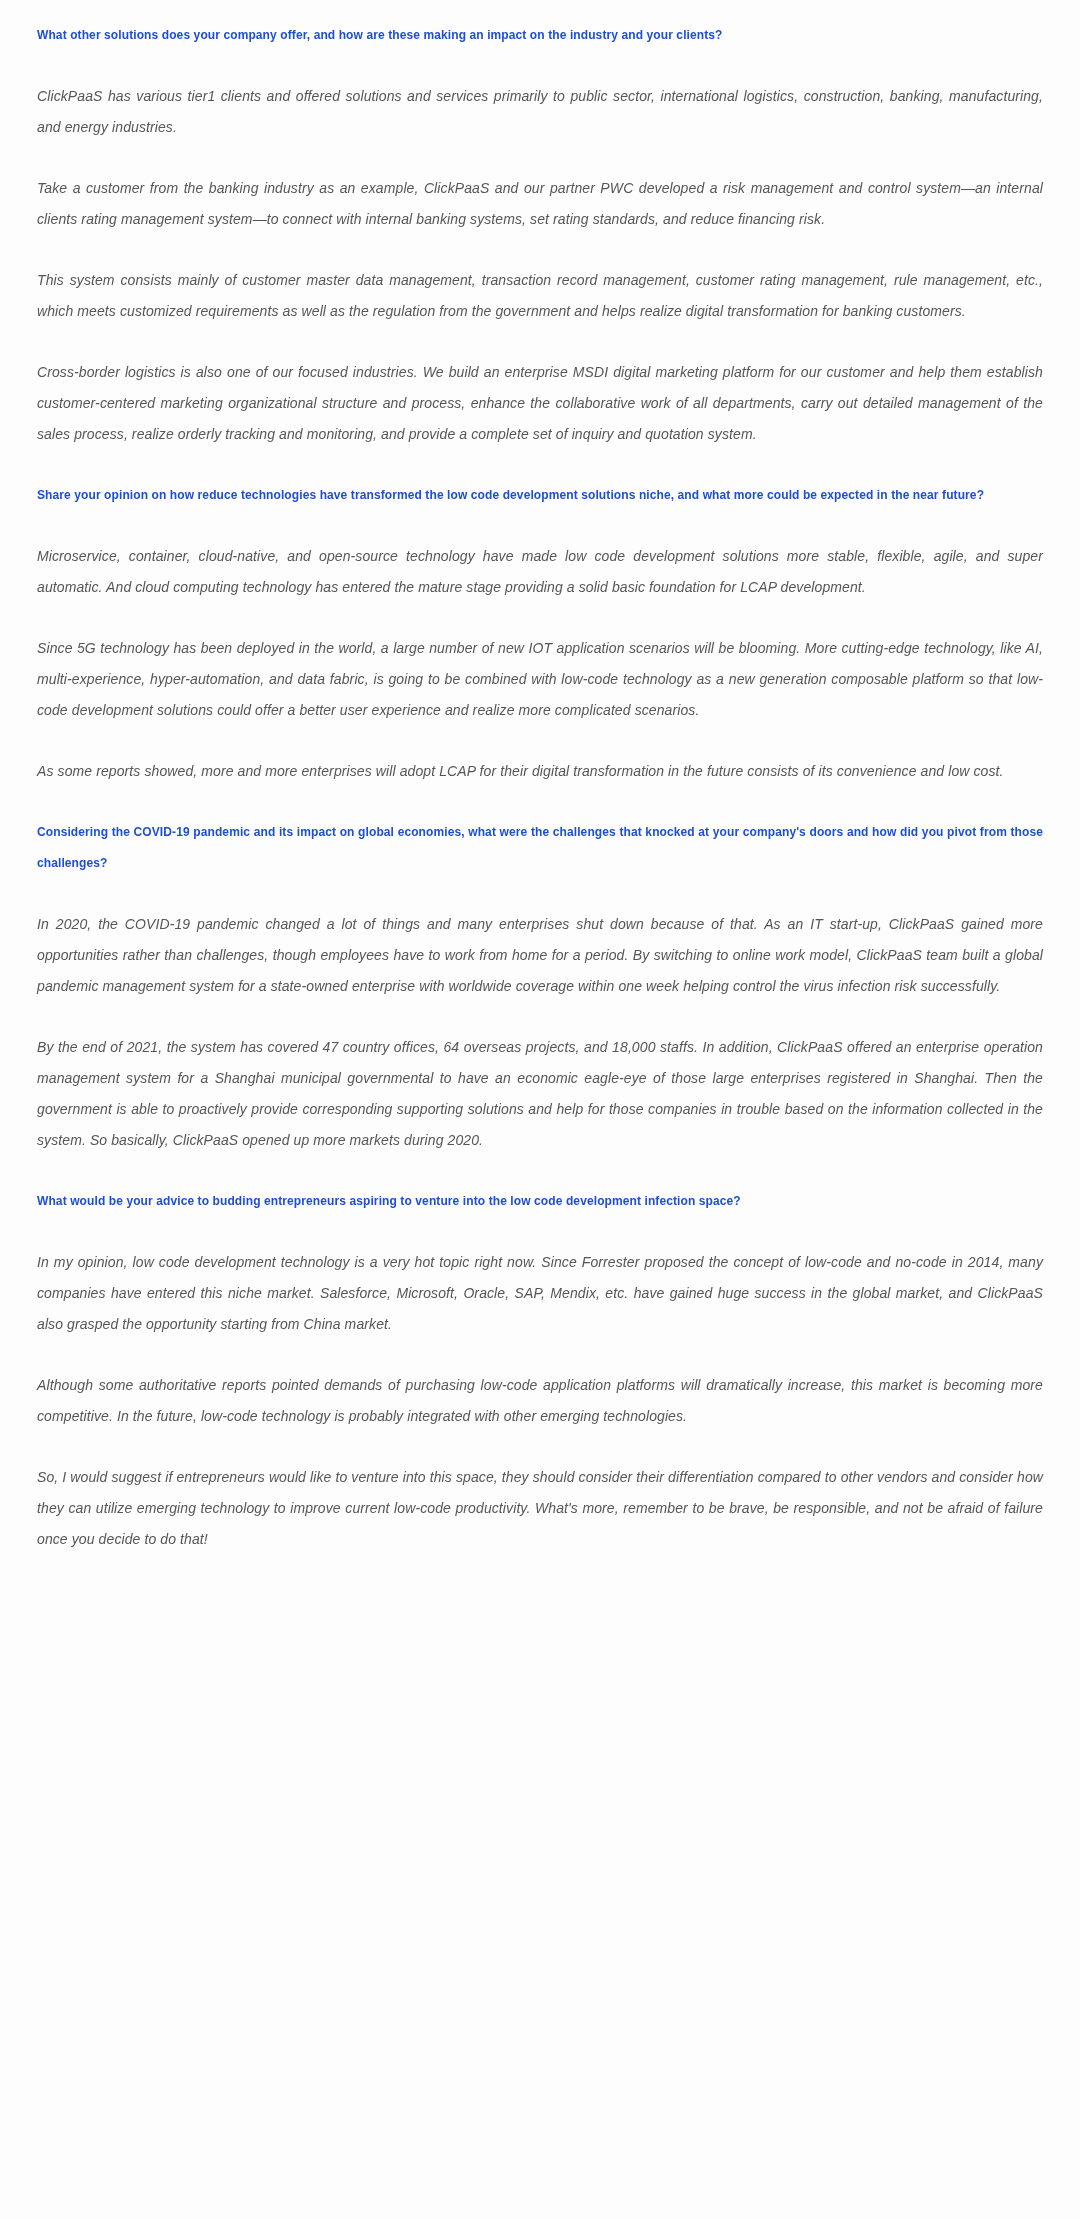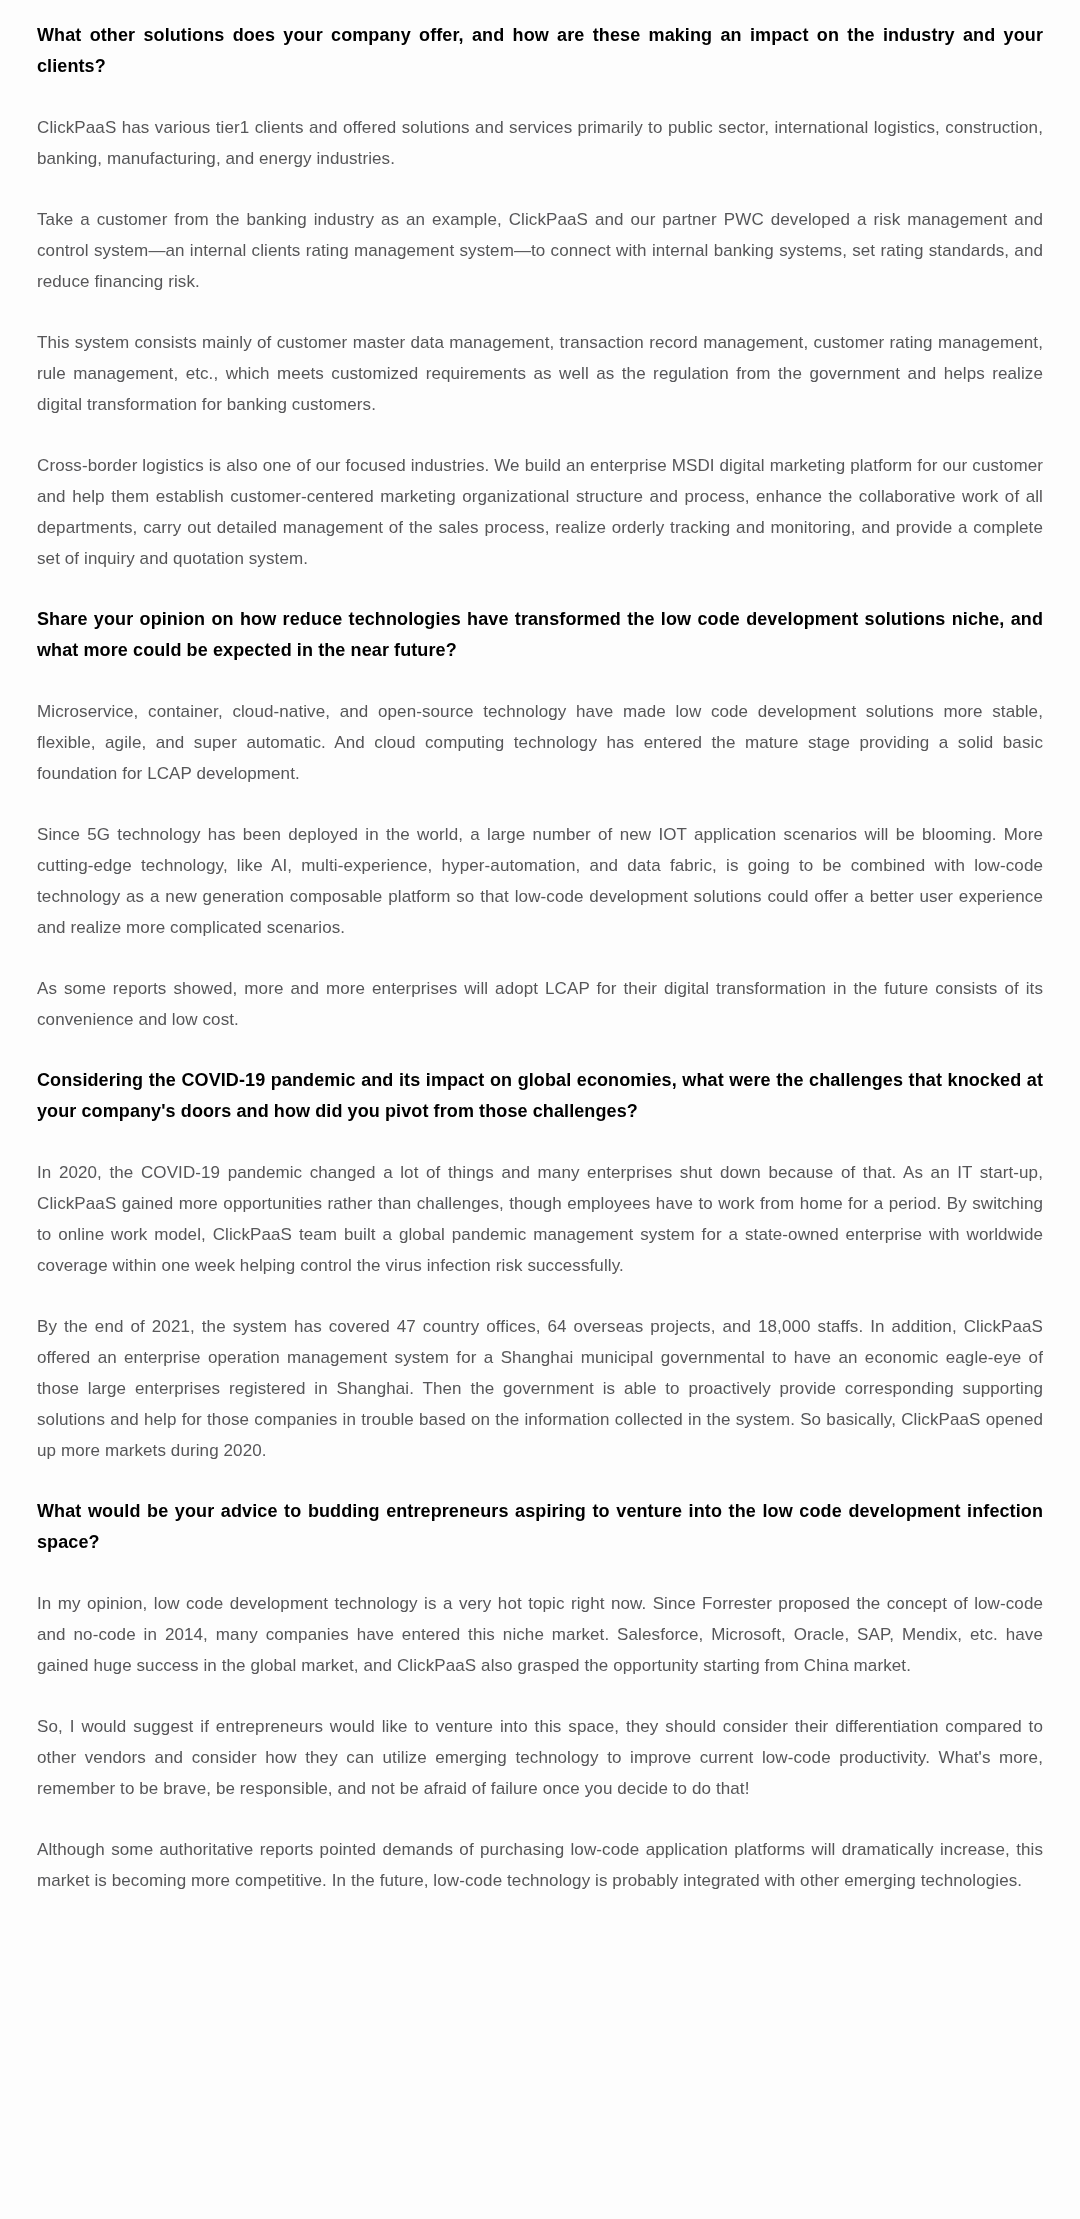--- a/index.html
+++ b/index.html
@@ -13,36 +13,37 @@
     box-sizing: border-box;
     font-family: "Liberation Sans", "DejaVu Sans", sans-serif;
   }
   .article {
     padding: 20px 37px 40px 37px;
   }
   .qa-section {
     margin: 0;
   }
   .question {
-    font-size: 18px;
+    font-size: 12px;
     line-height: 31px;
     font-weight: bold;
-    color: #000000;
+    color: #1d4ed8;
     text-align: justify;
     margin: 0 0 30px 0;
     letter-spacing: 0.1px;
   }
   .answer {
-    font-size: 17px;
+    font-size: 14px;
     line-height: 31px;
     font-weight: normal;
     color: #565658;
     text-align: justify;
     margin: 0 0 30px 0;
     letter-spacing: 0.1px;
+    font-style: italic;
   }
   .qa-section:last-child .answer:last-child {
     margin-bottom: 0;
   }
 </style>
 </head>
 <body>
 
 <div class="article">
 
@@ -63,17 +64,17 @@
 
   <section class="qa-section">
     <h2 class="question">Considering the COVID-19 pandemic and its impact on global economies, what were the challenges that knocked at your company's doors and how did you pivot from those challenges?</h2>
     <p class="answer">In 2020, the COVID-19 pandemic changed a lot of things and many enterprises shut down because of that. As an IT start-up, ClickPaaS gained more opportunities rather than challenges, though employees have to work from home for a period. By switching to online work model, ClickPaaS team built a global pandemic management system for a state-owned enterprise with worldwide coverage within one week helping control the virus infection risk successfully.</p>
     <p class="answer">By the end of 2021, the system has covered 47 country offices, 64 overseas projects, and 18,000 staffs. In addition, ClickPaaS offered an enterprise operation management system for a Shanghai municipal governmental to have an economic eagle-eye of those large enterprises registered in Shanghai. Then the government is able to proactively provide corresponding supporting solutions and help for those companies in trouble based on the information collected in the system. So basically, ClickPaaS opened up more markets during 2020.</p>
   </section>
 
   <section class="qa-section">
     <h2 class="question">What would be your advice to budding entrepreneurs aspiring to venture into the low code development infection space?</h2>
     <p class="answer">In my opinion, low code development technology is a very hot topic right now. Since Forrester proposed the concept of low-code and no-code in 2014, many companies have entered this niche market. Salesforce, Microsoft, Oracle, SAP, Mendix, etc. have gained huge success in the global market, and ClickPaaS also grasped the opportunity starting from China market.</p>
+    <p class="answer">Although some authoritative reports pointed demands of purchasing low-code application platforms will dramatically increase, this market is becoming more competitive. In the future, low-code technology is probably integrated with other emerging technologies.</p>
     <p class="answer">So, I would suggest if entrepreneurs would like to venture into this space, they should consider their differentiation compared to other vendors and consider how they can utilize emerging technology to improve current low-code productivity. What's more, remember to be brave, be responsible, and not be afraid of failure once you decide to do that!</p>
-    <p class="answer">Although some authoritative reports pointed demands of purchasing low-code application platforms will dramatically increase, this market is becoming more competitive. In the future, low-code technology is probably integrated with other emerging technologies.</p>
   </section>
 
 </div>
 
 </body></html>

